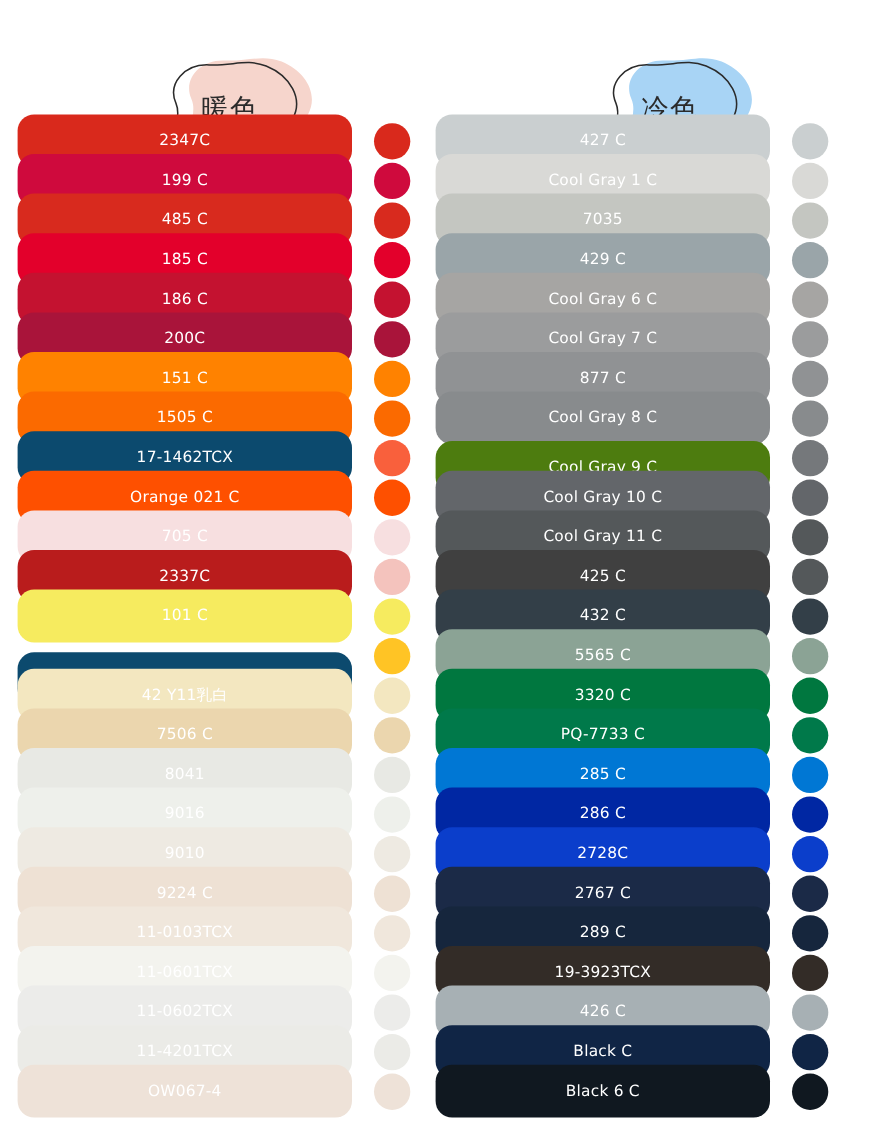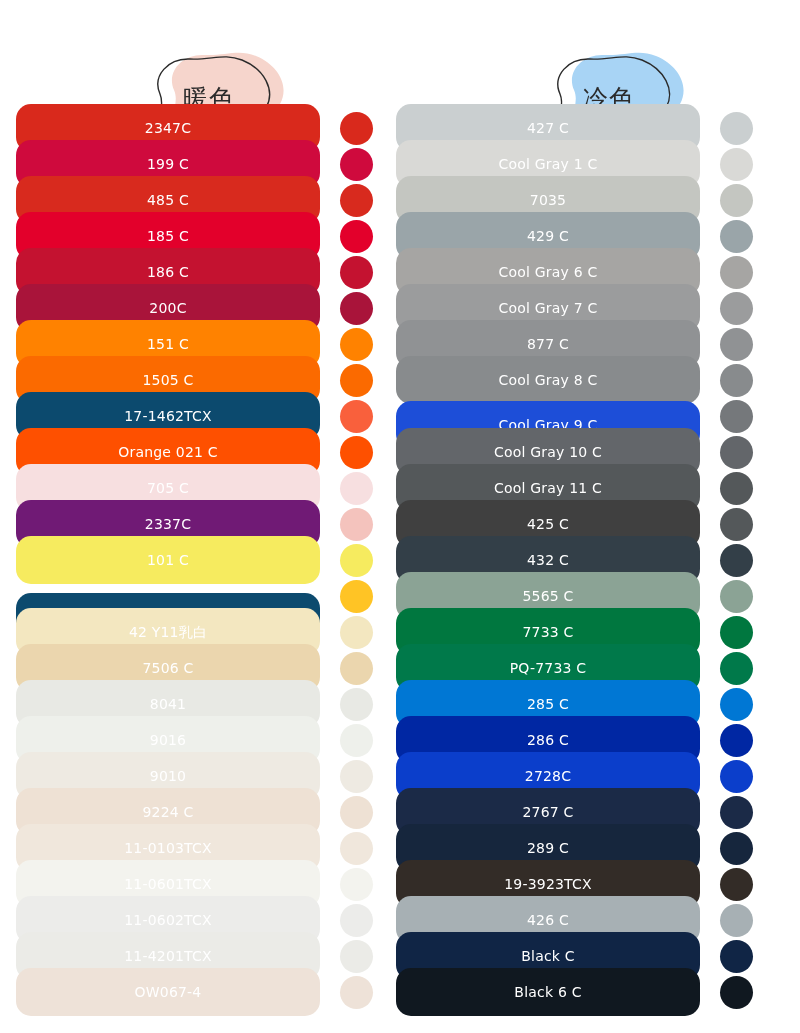--- a/index.html
+++ b/index.html
@@ -190,21 +190,21 @@
         </div>
         <div class="dot" style="background: rgb(254, 80, 0);"></div>
       </div>
       <div class="swatch-row">
         <div class="bar" style="background: rgb(247, 223, 224);">
           <span class="bar-label">705 C</span>
         </div>
         <div class="dot" style="background: rgb(247, 223, 224);"></div>
       </div>
       <div class="swatch-row">
-        <div class="bar" style="background: #701a75;">
+        <div class="bar" style="background: #b91c1c;">
           <span class="bar-label">2337C</span>
         </div>
         <div class="dot" style="background: rgb(244, 195, 189);"></div>
       </div>
       <div class="swatch-row">
         <div class="bar" style="background: rgb(246, 235, 95);">
           <span class="bar-label">101 C</span>
         </div>
         <div class="dot" style="background: rgb(246, 235, 95);"></div>
       </div>
@@ -324,21 +324,21 @@
         </div>
         <div class="dot" style="background: rgb(144, 146, 148);"></div>
       </div>
       <div class="swatch-row">
         <div class="bar" style="background: rgb(136, 139, 141);">
           <span class="bar-label">Cool Gray 8 C</span>
         </div>
         <div class="dot" style="background: rgb(136, 139, 141);"></div>
       </div>
       <div class="swatch-row">
-        <div class="bar" style="background: #1d4ed8; margin-top: 17px;">
+        <div class="bar" style="background: #4d7c0f; margin-top: 17px;">
           <span class="bar-label">Cool Gray 9 C</span>
         </div>
         <div class="dot" style="background: rgb(117, 120, 123);"></div>
       </div>
       <div class="swatch-row">
         <div class="bar" style="background: rgb(99, 102, 106);">
           <span class="bar-label">Cool Gray 10 C</span>
         </div>
         <div class="dot" style="background: rgb(99, 102, 106);"></div>
       </div>
@@ -361,21 +361,21 @@
         <div class="dot" style="background: rgb(51, 63, 72);"></div>
       </div>
       <div class="swatch-row">
         <div class="bar" style="background: rgb(139, 163, 149);">
           <span class="bar-label">5565 C</span>
         </div>
         <div class="dot" style="background: rgb(139, 163, 149);"></div>
       </div>
       <div class="swatch-row">
         <div class="bar" style="background: rgb(0, 119, 63);">
-          <span class="bar-label">7733 C</span>
+          <span class="bar-label">3320 C</span>
         </div>
         <div class="dot" style="background: rgb(0, 119, 63);"></div>
       </div>
       <div class="swatch-row">
         <div class="bar" style="background: rgb(0, 121, 74);">
           <span class="bar-label">PQ-7733 C</span>
         </div>
         <div class="dot" style="background: rgb(0, 121, 74);"></div>
       </div>
       <div class="swatch-row">

